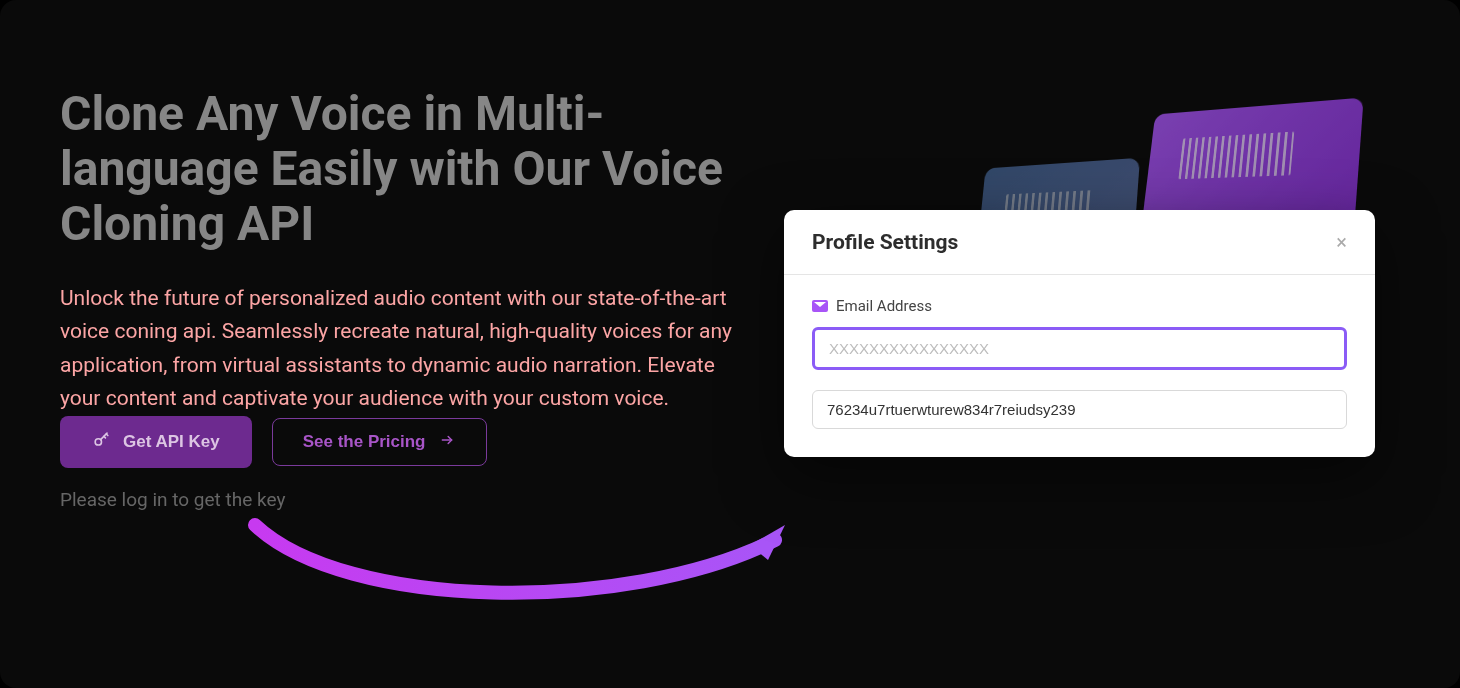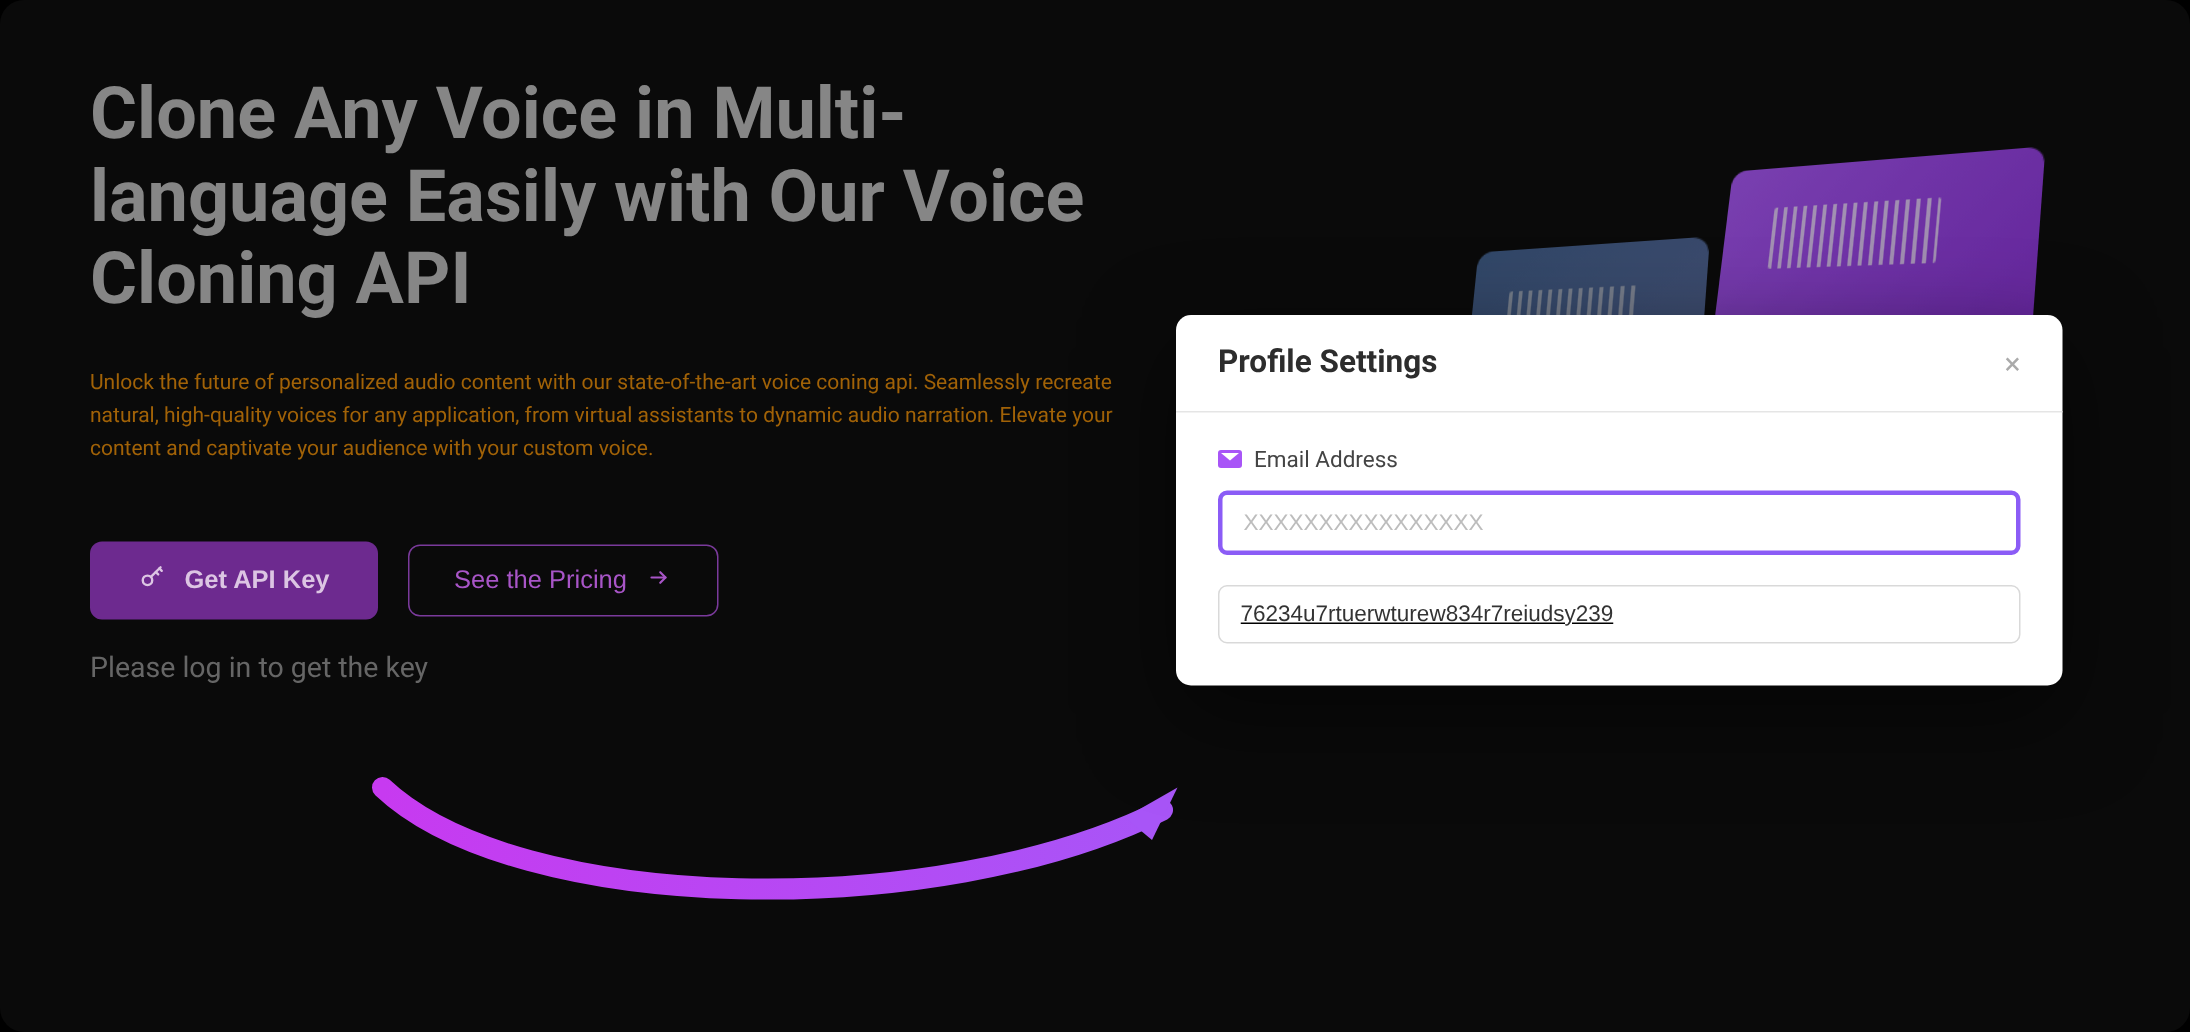--- a/index.html
+++ b/index.html
@@ -14,36 +14,35 @@
       font-family: -apple-system, BlinkMacSystemFont, 'Segoe UI', Roboto, sans-serif;
       position: relative;
       overflow: hidden;
     }
     .page-container {
       width: 100%;
       height: 100%;
       background: #0a0a0a;
       border-radius: 16px;
       position: relative;
-      padding: 48px 60px;
+      padding: 86px 60px;
     }
     .hero-title {
       font-size: 48px;
       font-weight: 700;
       color: #868686;
       line-height: 1.15;
       max-width: 720px;
       margin-bottom: 30px;
     }
     .hero-description {
-      font-size: 14px;
-      color: #a16207;
+      font-size: 21px;
+      color: #fca5a5;
       line-height: 1.6;
       max-width: 700px;
-      margin-bottom: 50px;
     }
     .button-row {
       display: flex;
       gap: 20px;
       align-items: center;
       margin-bottom: 20px;
     }
     .btn-primary {
       display: flex;
       align-items: center;
@@ -59,21 +58,21 @@
     }
     .btn-secondary {
       display: flex;
       gap: 12px;
       padding: 13px 30px;
       background: transparent;
       border: 1.5px solid #7a3a9b;
       border-radius: 8px;
       color: #a855c7;
       font-size: 17px;
-      font-weight: 400;
+      font-weight: 700;
       cursor: pointer;
     }
     .login-hint {
       font-size: 19px;
       color: #666;
     }
     .illustration {
       position: absolute;
       right: 40px;
       top: 60px;
@@ -184,21 +183,20 @@
       margin-bottom: 20px;
       background: #fff;
     }
     .field-input::placeholder {
       color: #bdbdbd;
     }
     .api-row {
       display: flex;
       gap: 12px;
       align-items: stretch;
-      text-decoration: underline;
     }
     .api-input {
       flex: 1;
       padding: 10px 14px;
       border: 1px solid #d9d9d9;
       border-radius: 6px;
       font-size: 15px;
       color: #333;
       background: #fff;
     }

